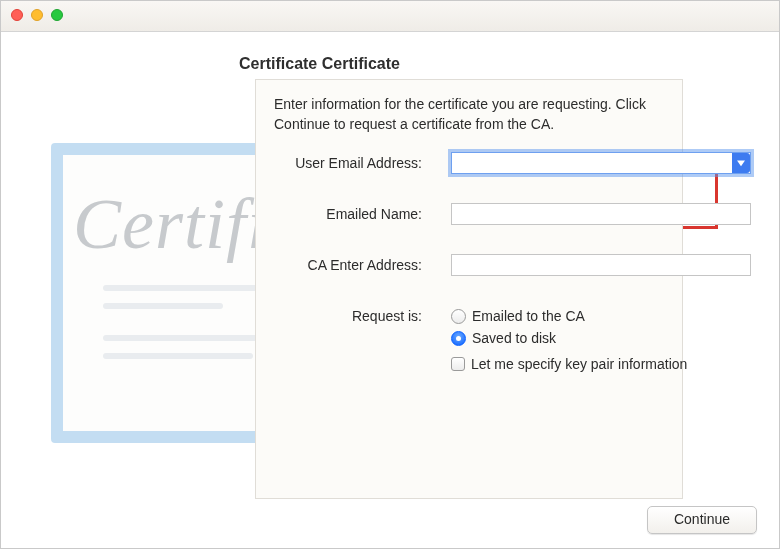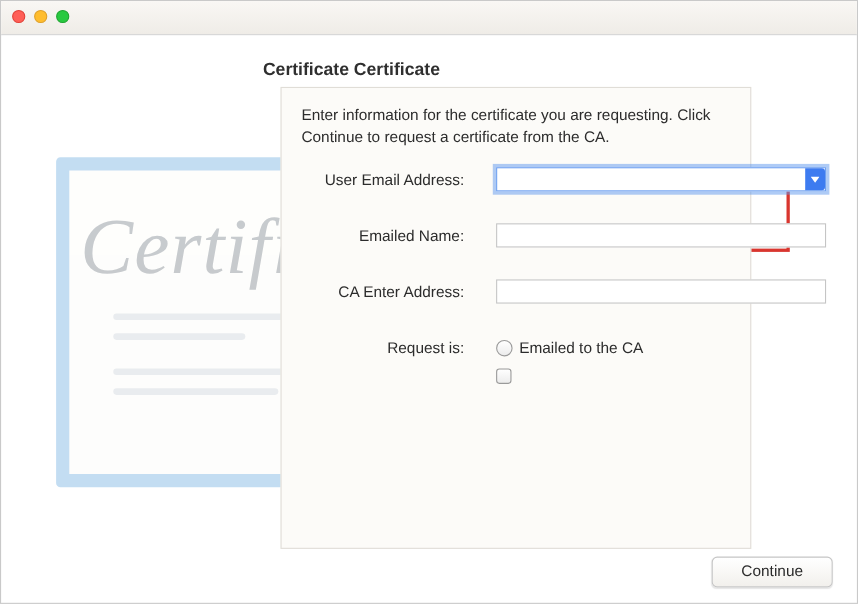--- a/index.html
+++ b/index.html
@@ -307,22 +307,27 @@
         <div class="field-wrap">
           <input class="text-input" value="" style="">
         </div>
 
         <div class="lbl" style="align-self:start;padding-top:3px">Request is:</div>
         <div>
           <div class="radio-line">
             <span class="mac-radio"></span>
             <span>Emailed to the CA</span>
           </div>
+          <div class="radio-line">
+            <span class="mac-radio selected"></span>
+            <span>Saved to disk</span>
+          </div>
           <div class="check-line" style="margin-top:4px">
             <span class="mac-check"></span>
+            <span>Let me specify key pair information</span>
           </div>
         </div>
 
       </div>
     </div>
 
     <div class="hl-red hl-fields"></div>
     <div class="hl-red hl-saved"></div>
 
     <div class="continue-btn">Continue</div>

